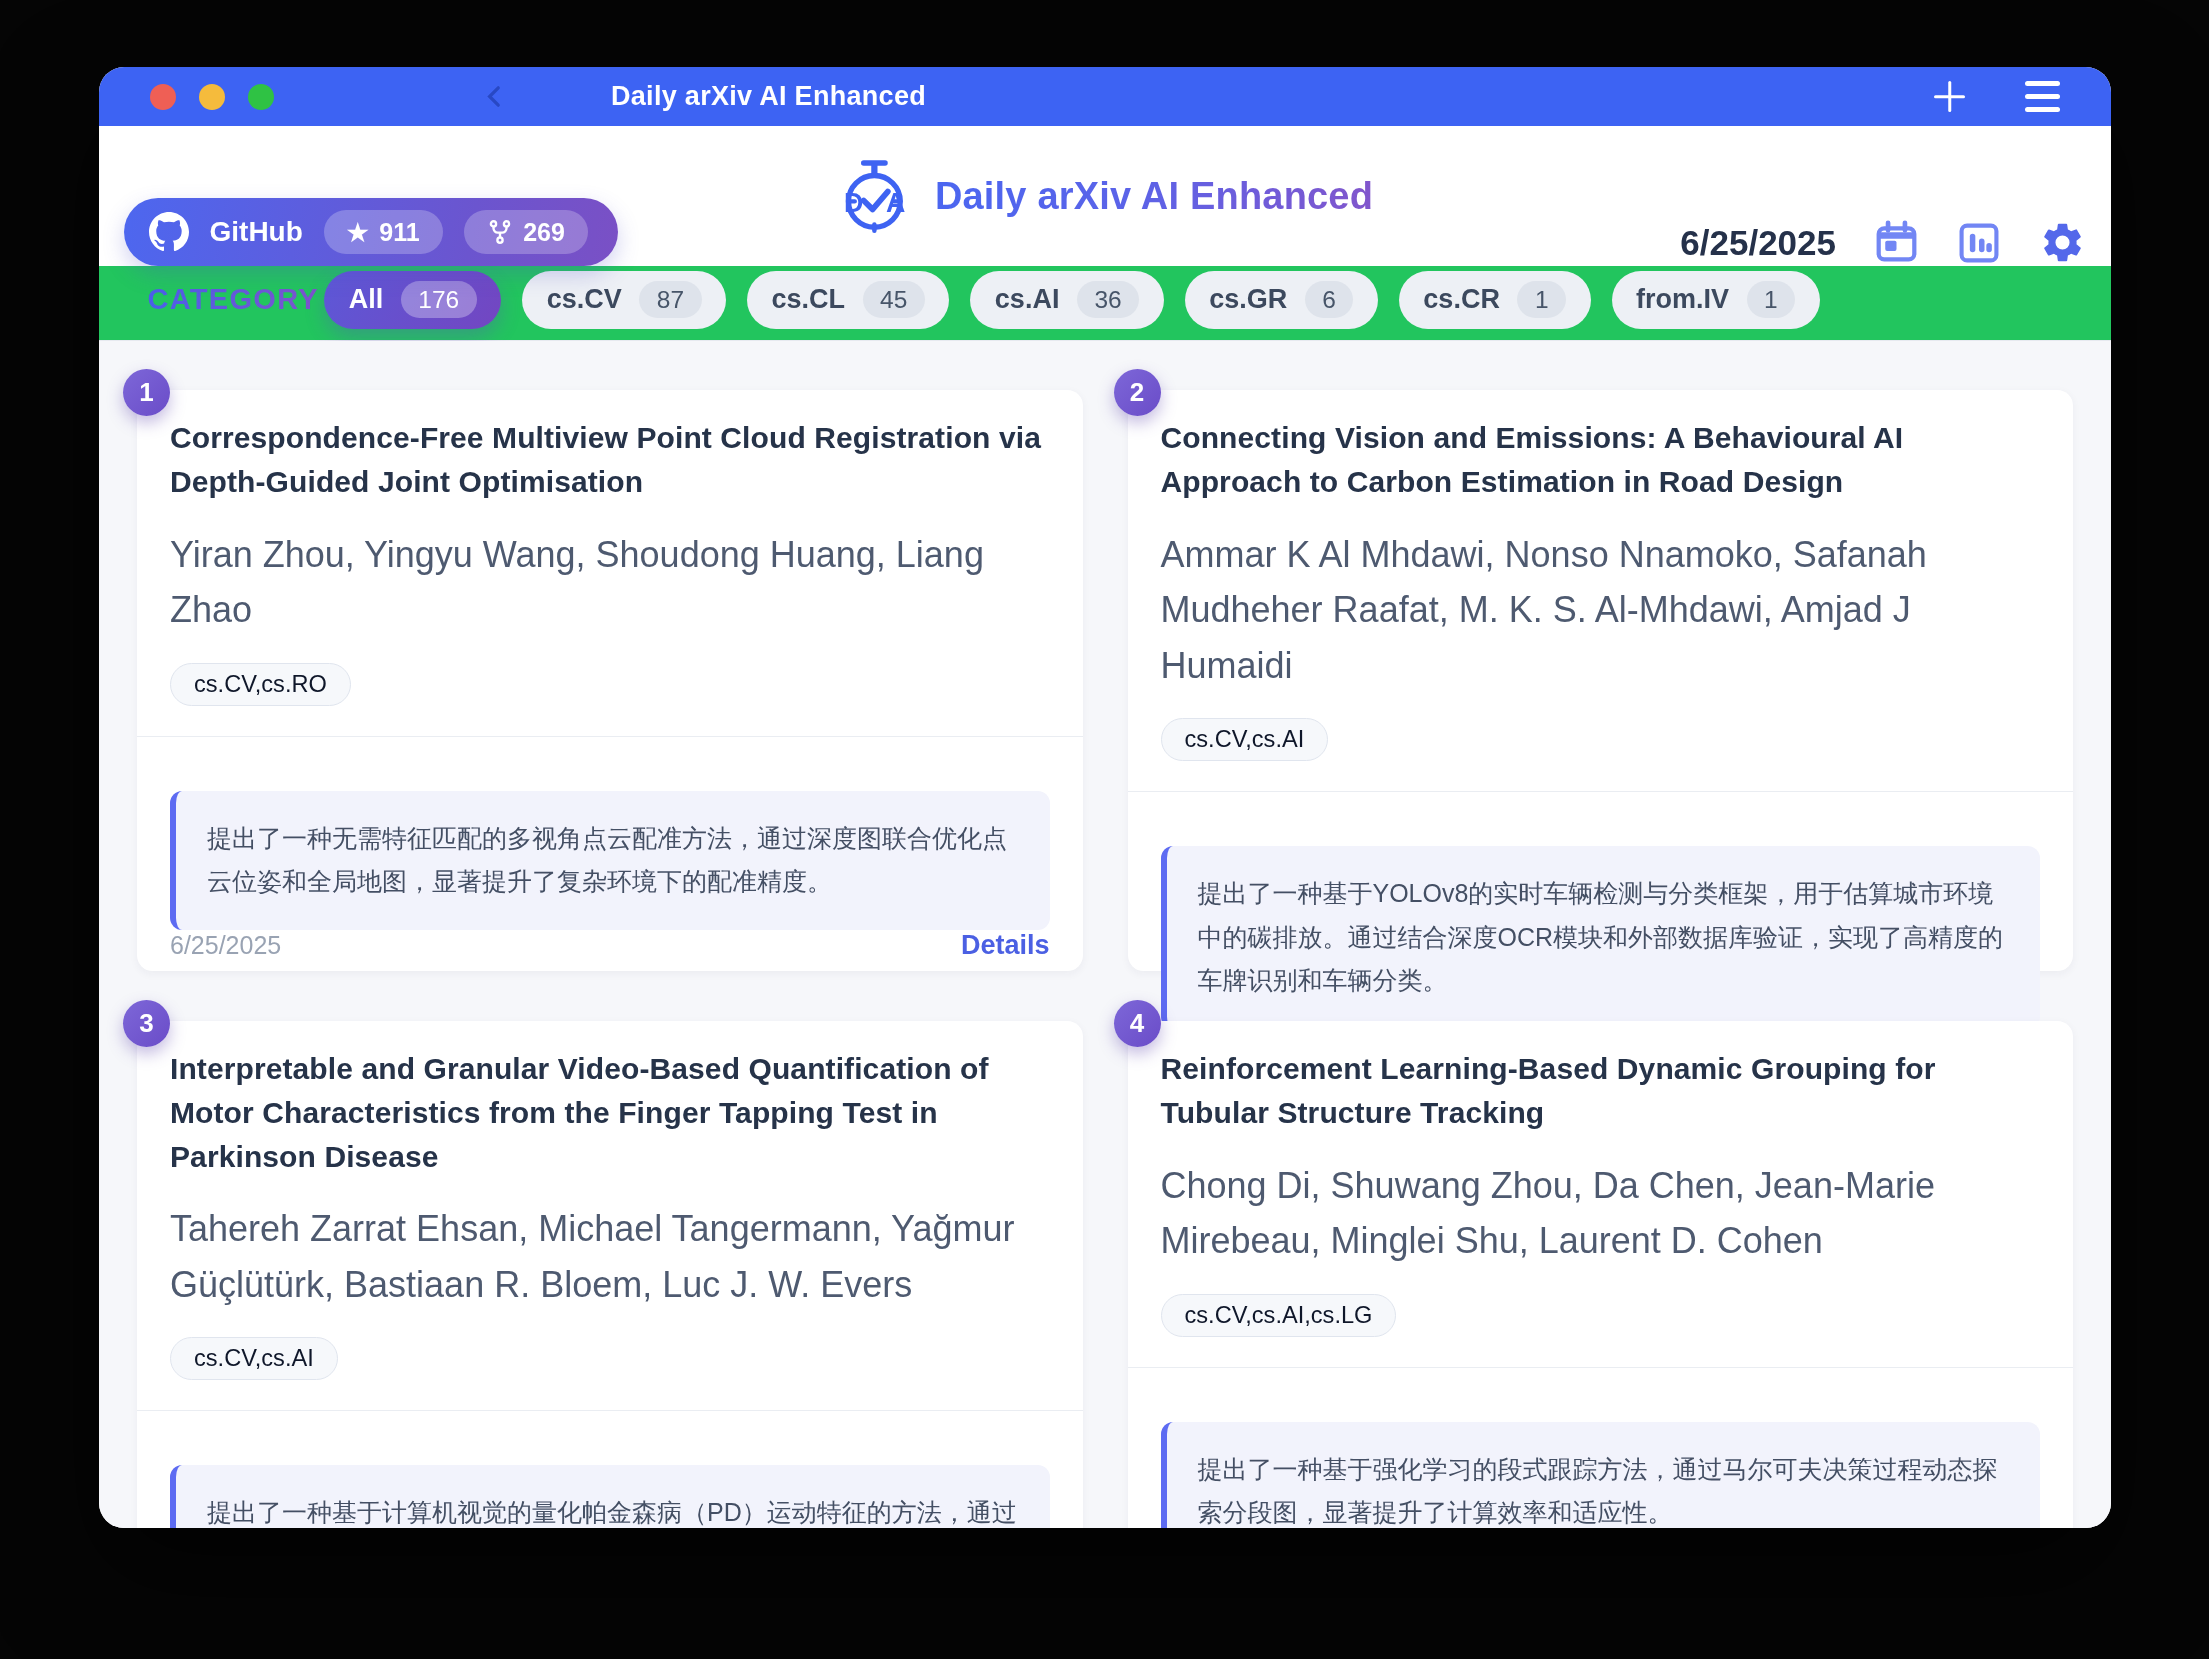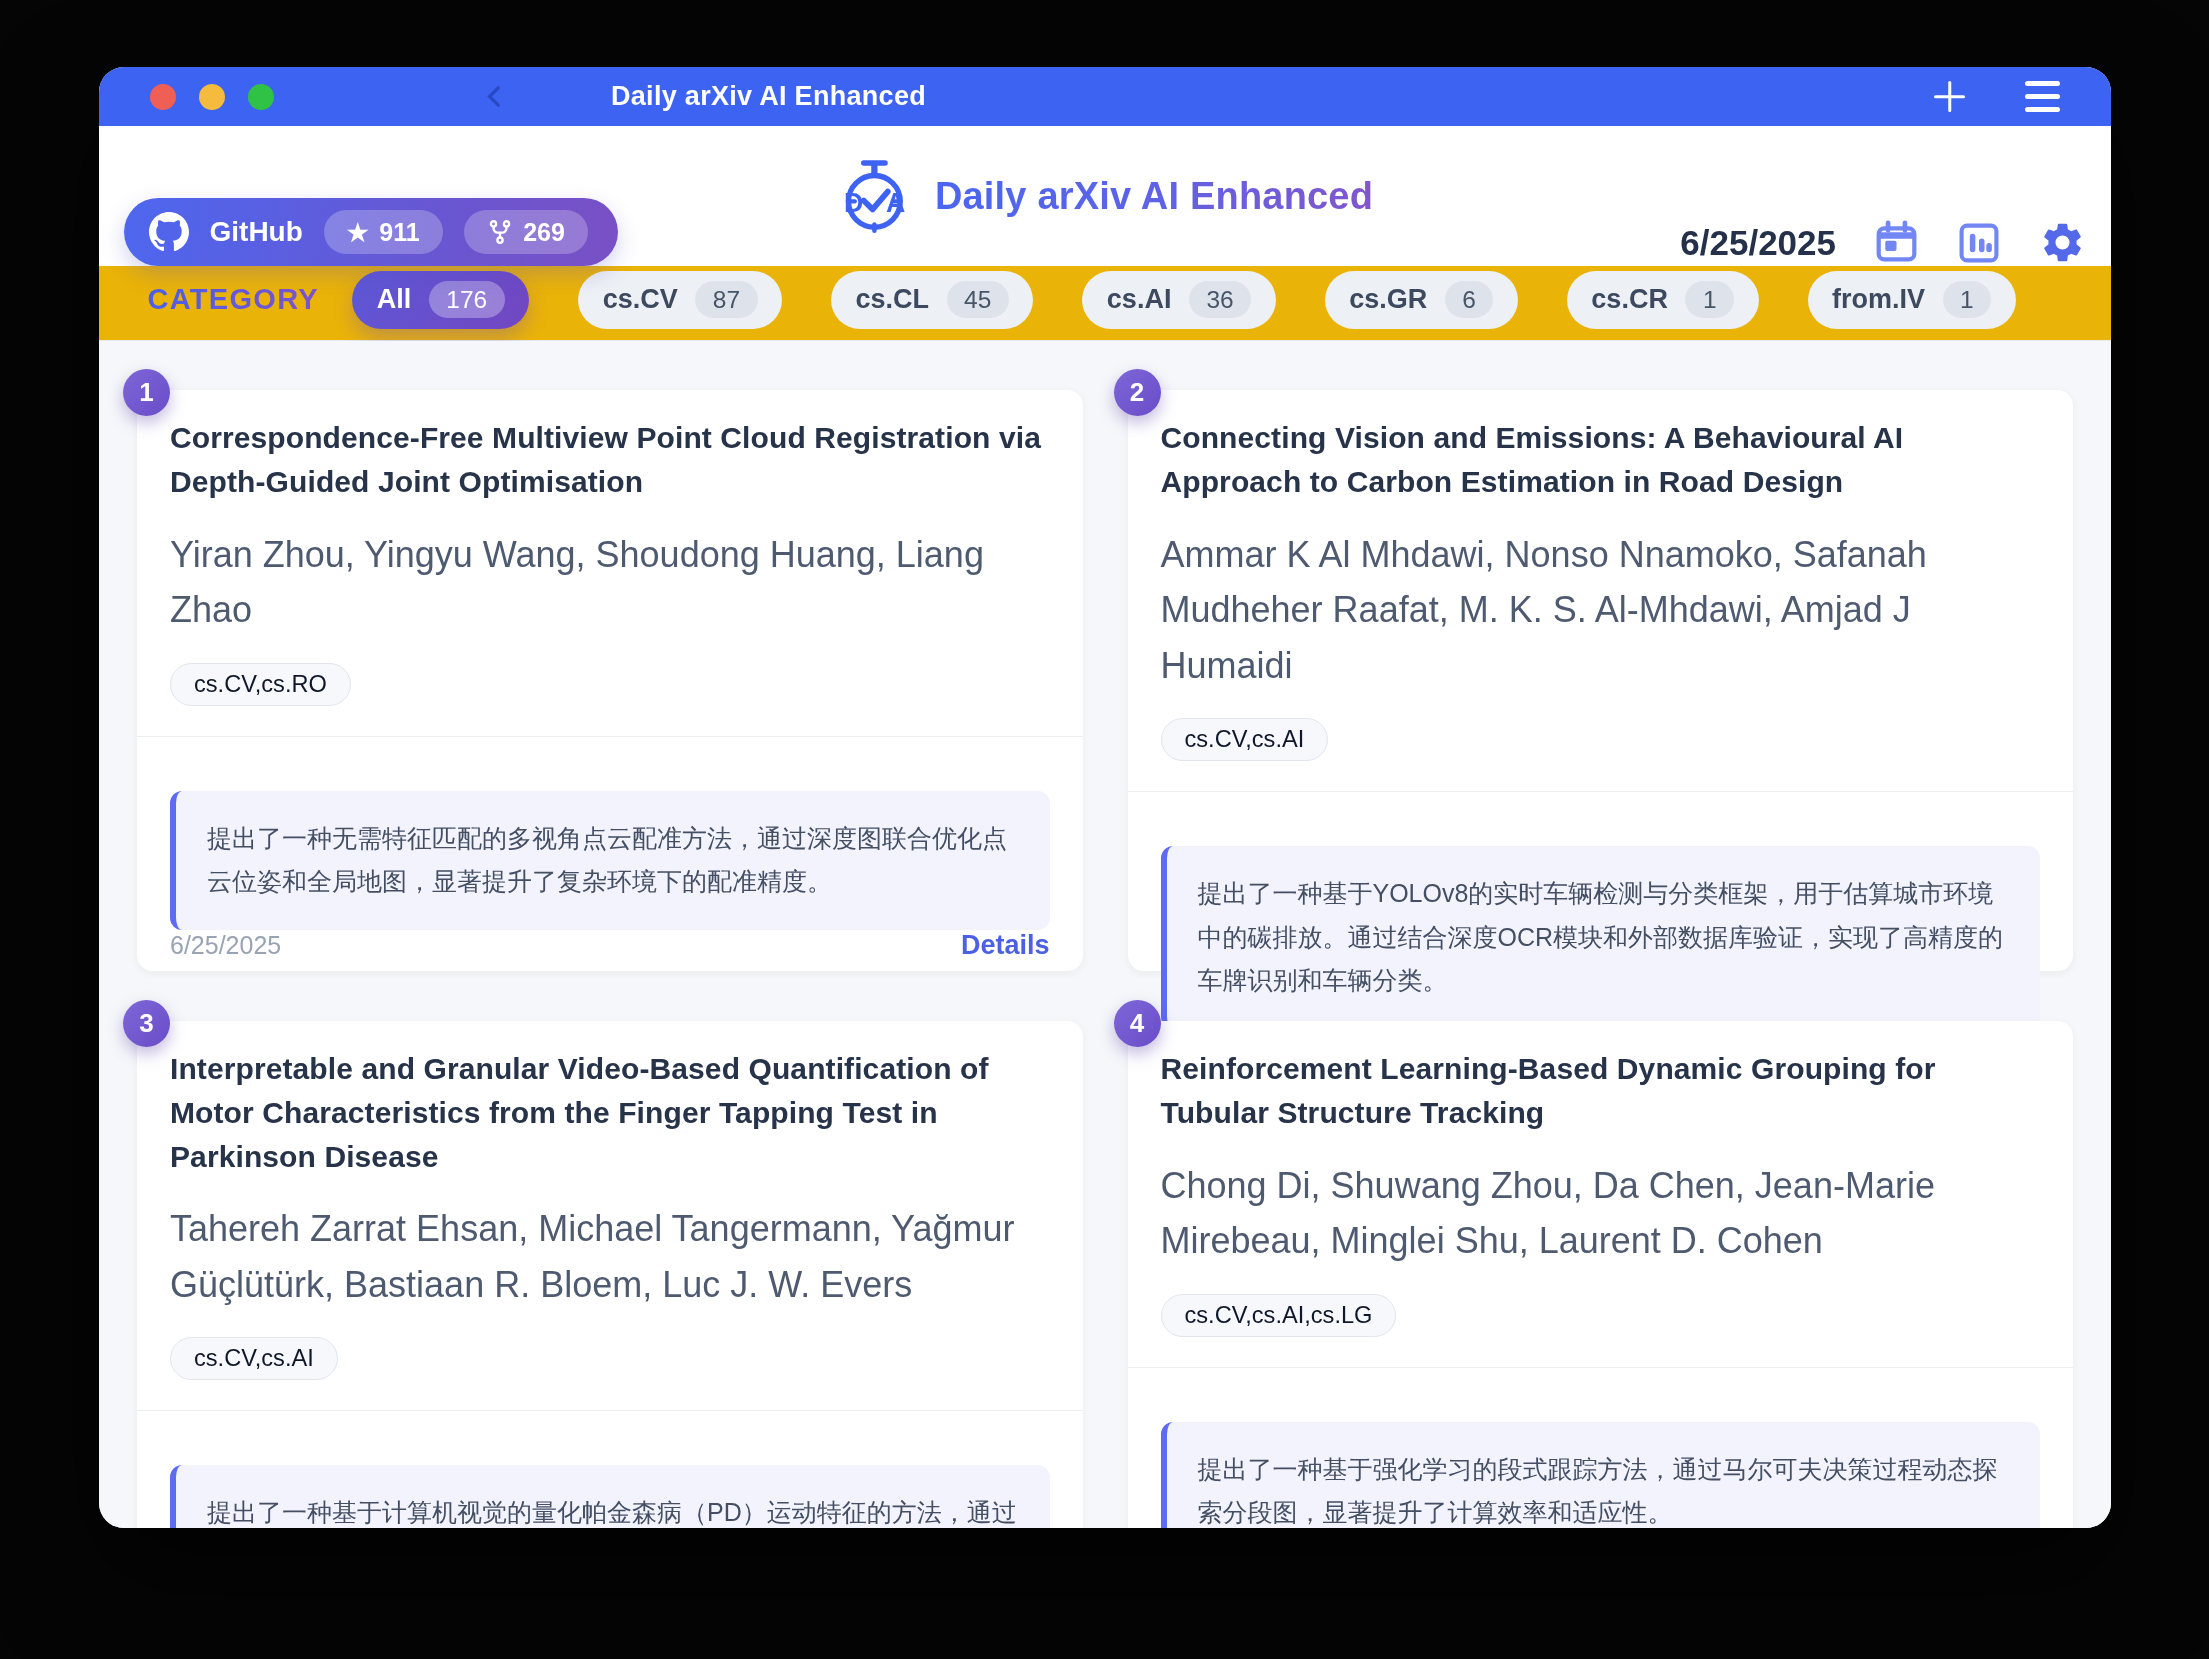--- a/index.html
+++ b/index.html
@@ -43,22 +43,22 @@
   .brand { position:absolute; left:50%; top:50%; transform:translate(-50%,-50%); display:flex; align-items:center; gap:23px; }
   .brand-title { font-size:38px; font-weight:800; letter-spacing:0.2px;
     background:linear-gradient(90deg,#4b66f0,#5b63e8 45%,#8156cc);
     -webkit-background-clip:text; background-clip:text; color:transparent; }
 
   .hdr-right { margin-left:auto; display:flex; align-items:center; gap:38px; }
   .hdr-date { font-size:35px; font-weight:600; color:#25314a; }
   .icon-btn { background:none; border:none; cursor:pointer; display:flex; align-items:center; justify-content:center; padding:0; }
 
   
-  .catrow { flex:0 0 75px; background:#eab308; border-bottom:1.7px solid #e7eaf0; display:flex; align-items:center;
-    padding:0 38px 7px; gap:49px; }
+  .catrow { flex:0 0 75px; background:#22c55e; border-bottom:1.7px solid #e7eaf0; display:flex; align-items:center;
+    padding:0 38px 7px; gap:21px; }
   .cat-label { font-size:29px; font-weight:800; letter-spacing:1.3px; margin-left:10.5px; margin-right:-15.7px;
     background:linear-gradient(90deg,#4a5fe9,#7e54cb); -webkit-background-clip:text; background-clip:text; color:transparent; }
   .chip { height:58px; border:none; cursor:pointer; border-radius:29px; display:inline-flex; align-items:center;
     gap:17.5px; padding:0 24.5px; background:#edf0f5; font-family:inherit; }
   .chip .c-lbl { font-size:27px; font-weight:600; color:#3c495e; }
   .chip .c-cnt { background:#dee3eb; border-radius:19px; padding:4.4px 17.5px; font-size:24.5px; color:#475569;text-align:right; }
   .chip.active { background:linear-gradient(120deg,#5d58d7,#7346c1); box-shadow:0 8.7px 19px rgba(95,70,200,.3); }
   .chip.active .c-lbl { color:#fff; }
   .chip.active .c-cnt { background:rgba(255,255,255,.3); color:#fff; }
 

